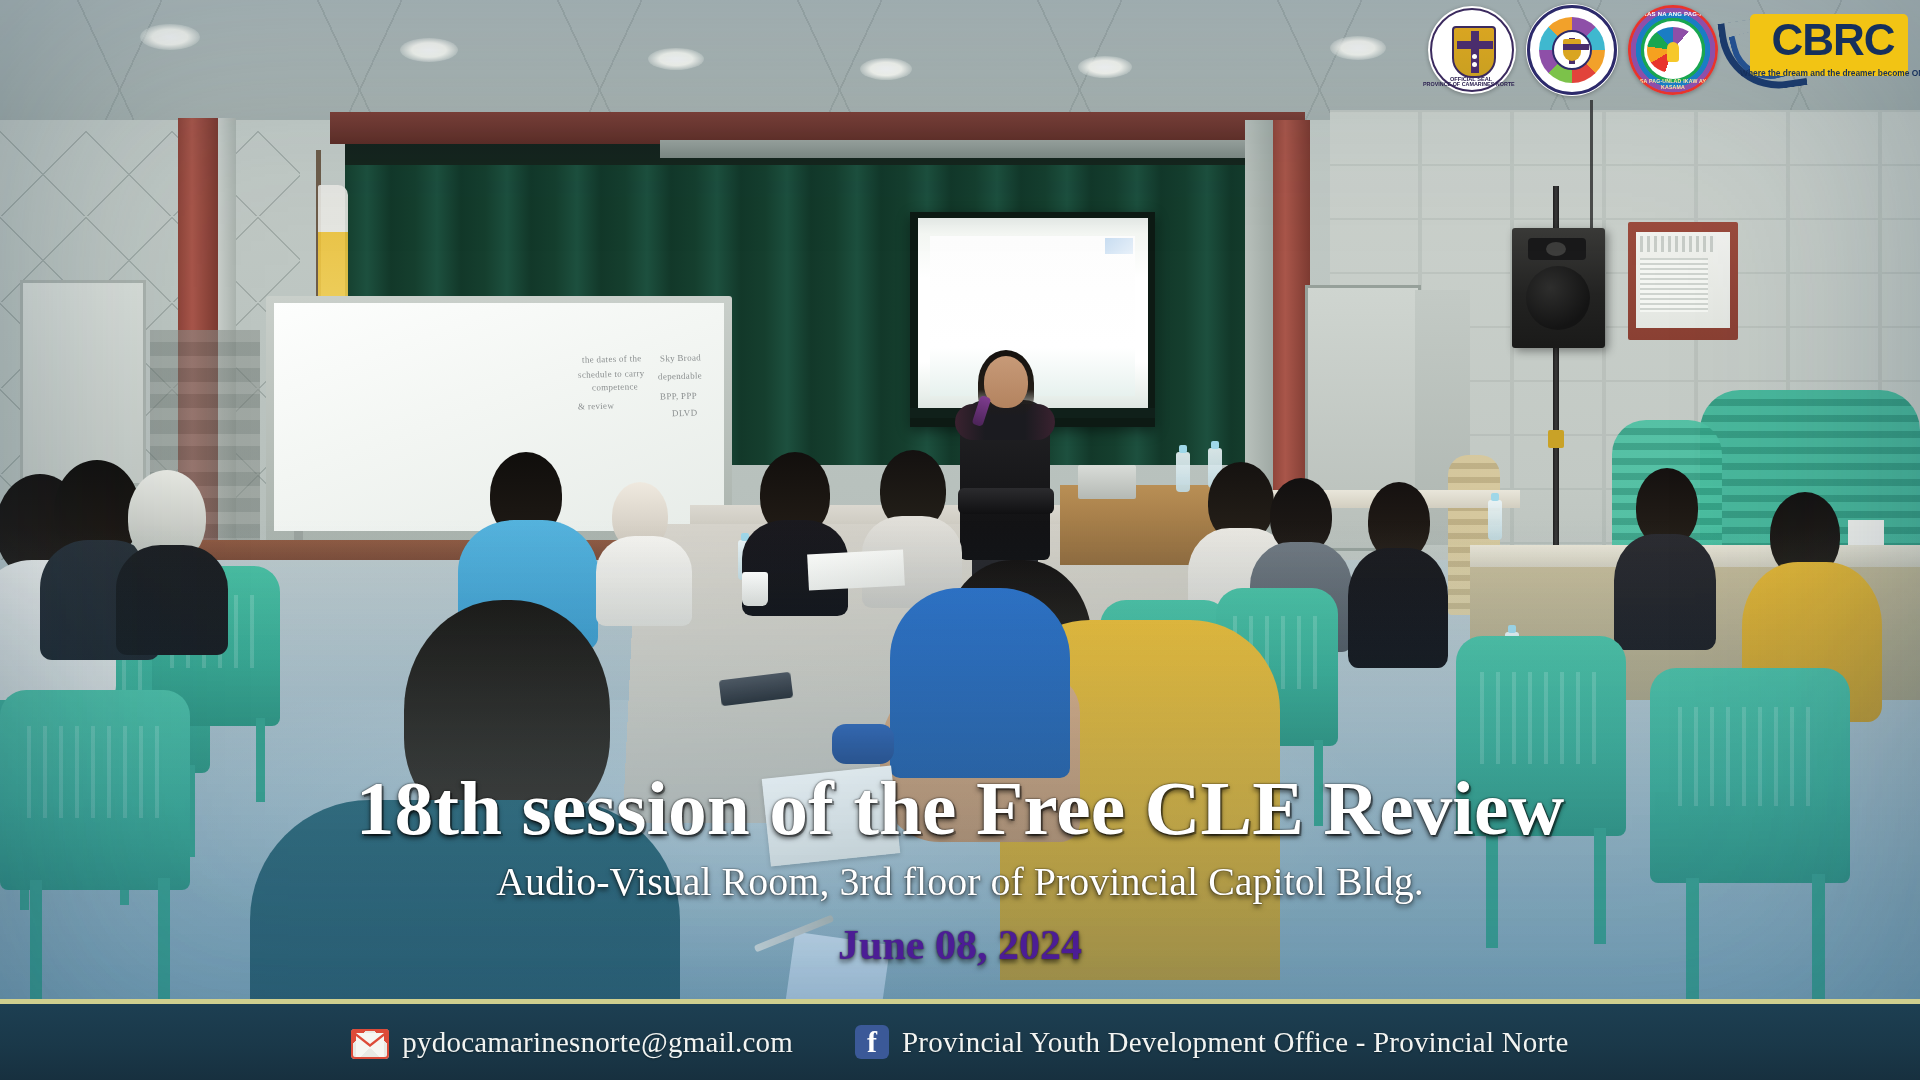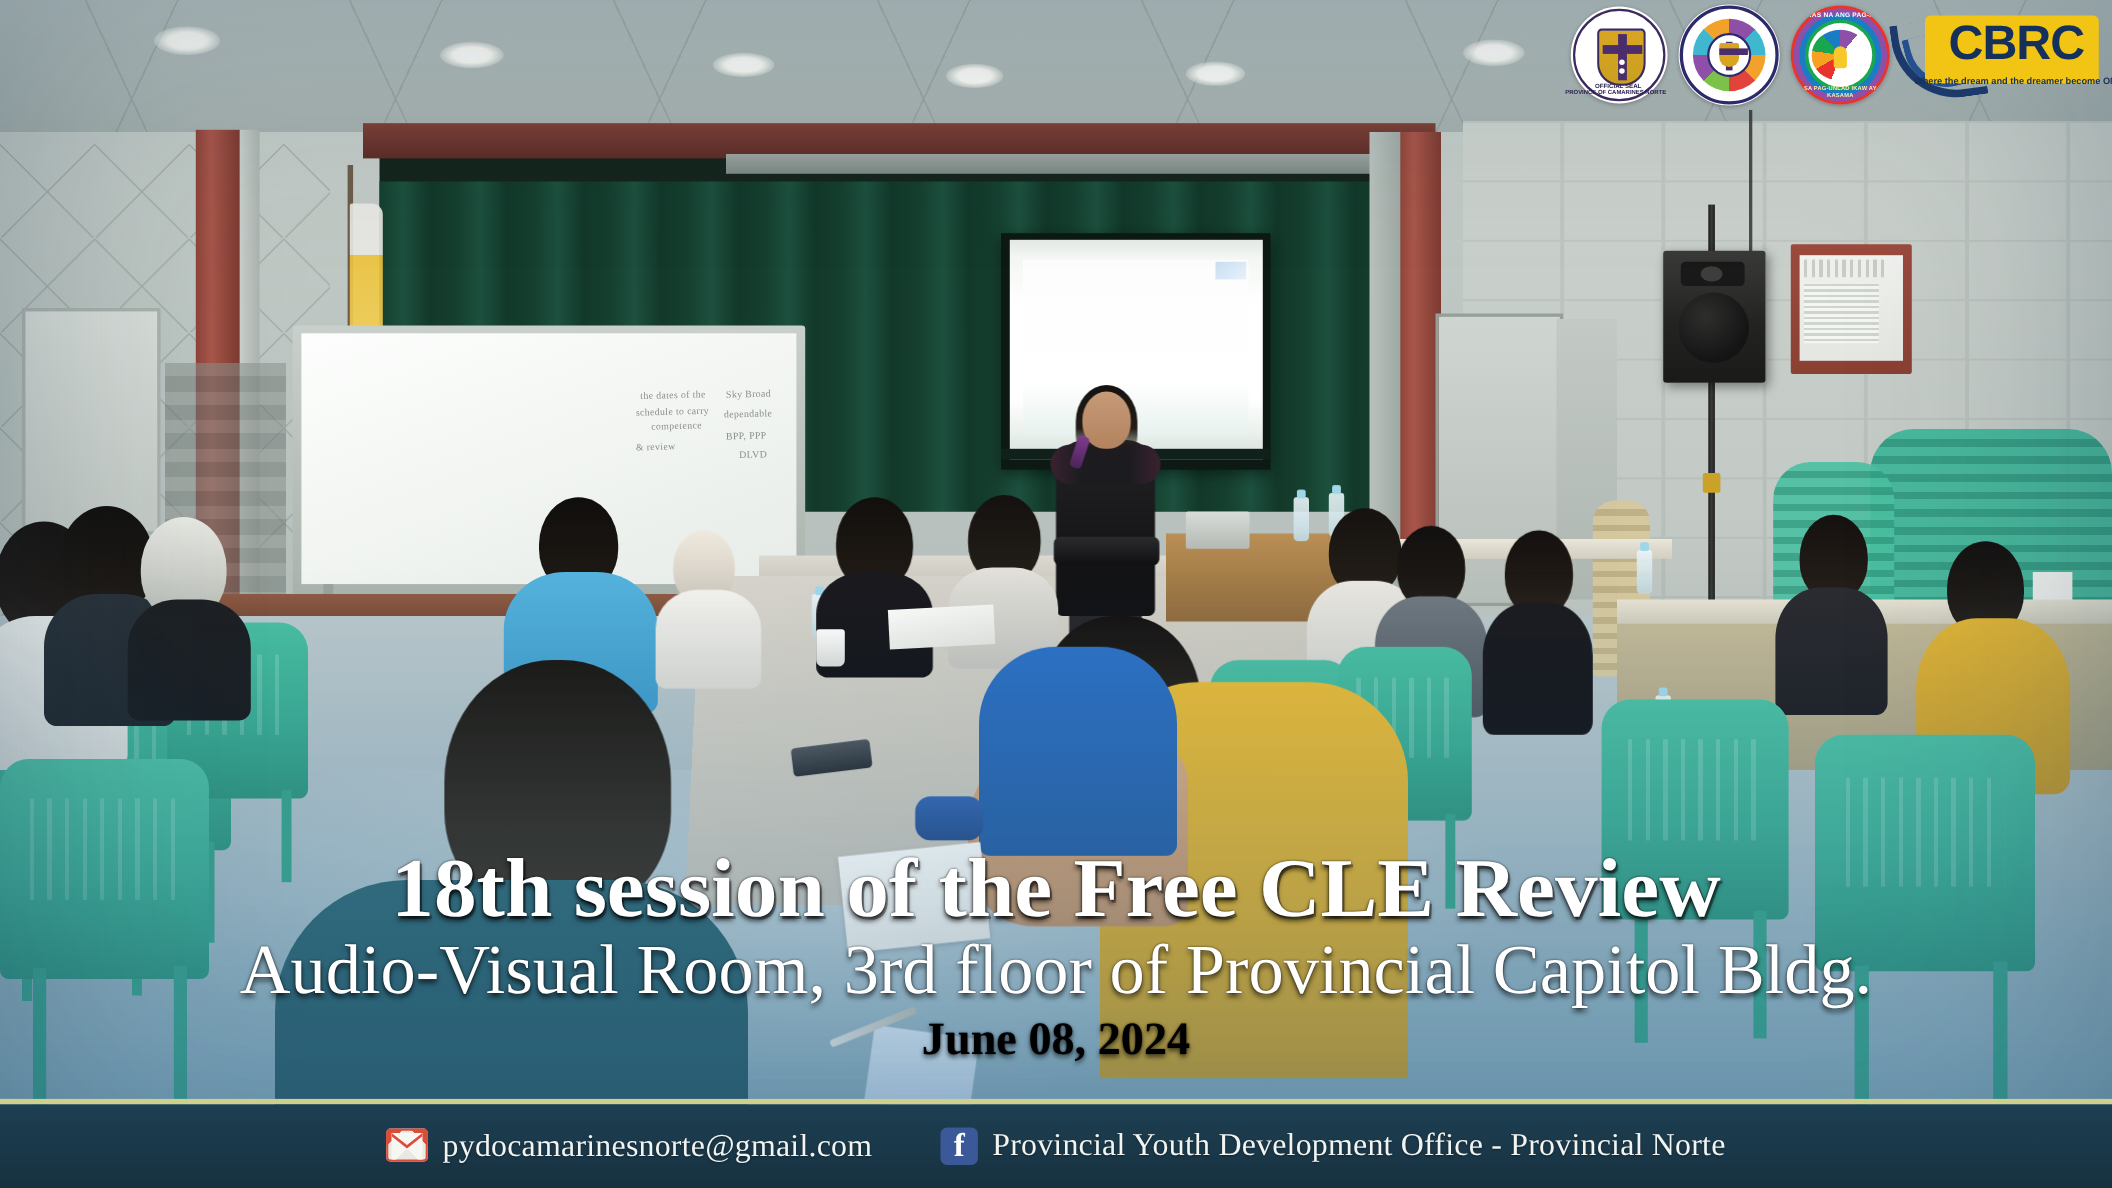--- a/index.html
+++ b/index.html
@@ -261,34 +261,34 @@
 
   
   .textblock{position:absolute;left:0;right:0;bottom:108px;text-align:center;z-index:35;}
   .title{
     font-family:"Liberation Serif",serif;font-weight:bold;color:#ffffff;
     font-size:76px;line-height:84px;letter-spacing:0px;
     text-shadow:0 3px 5px rgba(0,0,0,.72),0 0 2px rgba(0,0,0,.8),2px 2px 0 rgba(0,0,0,.35);
     margin:0;transform:scaleX(1.02);
   }
   .subtitle{
-    font-family:"Liberation Serif",serif;color:#ffffff;font-size:64px;line-height:60px;
+    font-family:"Liberation Serif",serif;color:#ffffff;font-size:40px;line-height:60px;
     text-shadow:0 3px 5px rgba(0,0,0,.62),0 0 2px rgba(0,0,0,.7);margin:2px 0 0 0;
   }
   .date{
-    font-family:"Liberation Serif",serif;color:#000000;font-size:42px;line-height:54px;
+    font-family:"Liberation Serif",serif;color:#4c1d95;font-size:42px;line-height:54px;
     font-weight:bold;text-shadow:0 3px 5px rgba(0,0,0,.6),0 0 2px rgba(0,0,0,.55);margin:6px 0 0 0;
   }
 
   
   .footerline{position:absolute;left:0;bottom:76px;width:1920px;height:5px;background:#cfcf8e;z-index:36;}
   .footer{position:absolute;left:0;bottom:0;width:1920px;height:76px;z-index:36;
     background:linear-gradient(180deg,#1d3f52 0%,#1a3849 55%,#17303f 100%);
     display:flex;align-items:center;justify-content:center;gap:62px;}
-  .fitem{display:flex;align-items:flex-start;gap:13px;}
+  .fitem{display:flex;align-items:flex-end;gap:13px;}
   .fmail-ico{width:38px;height:30px;background:#e9e9e4;border-radius:4px;position:relative;overflow:hidden;
     box-shadow:0 0 0 2px #dd4b39 inset;}
   .fmail-ico:before{content:"";position:absolute;left:0;top:0;width:38px;height:30px;
     background:linear-gradient(135deg,#dd4b39 0 24%,transparent 24%),
                linear-gradient(-135deg,#dd4b39 0 24%,transparent 24%);}
   .fmail-ico:after{content:"";position:absolute;left:5px;top:4px;width:28px;height:24px;
     background:linear-gradient(-45deg,transparent 46%,#f6f6f2 46%),linear-gradient(45deg,transparent 46%,#f6f6f2 46%);}
   .fmail-m{position:absolute;left:5px;top:4px;width:28px;height:24px;z-index:3;}
   .ffb-ico{width:34px;height:34px;background:#3b5998;border-radius:6px;position:relative;}
   .ffb-ico span{position:absolute;left:0;right:0;top:-1px;text-align:center;color:#fff;

